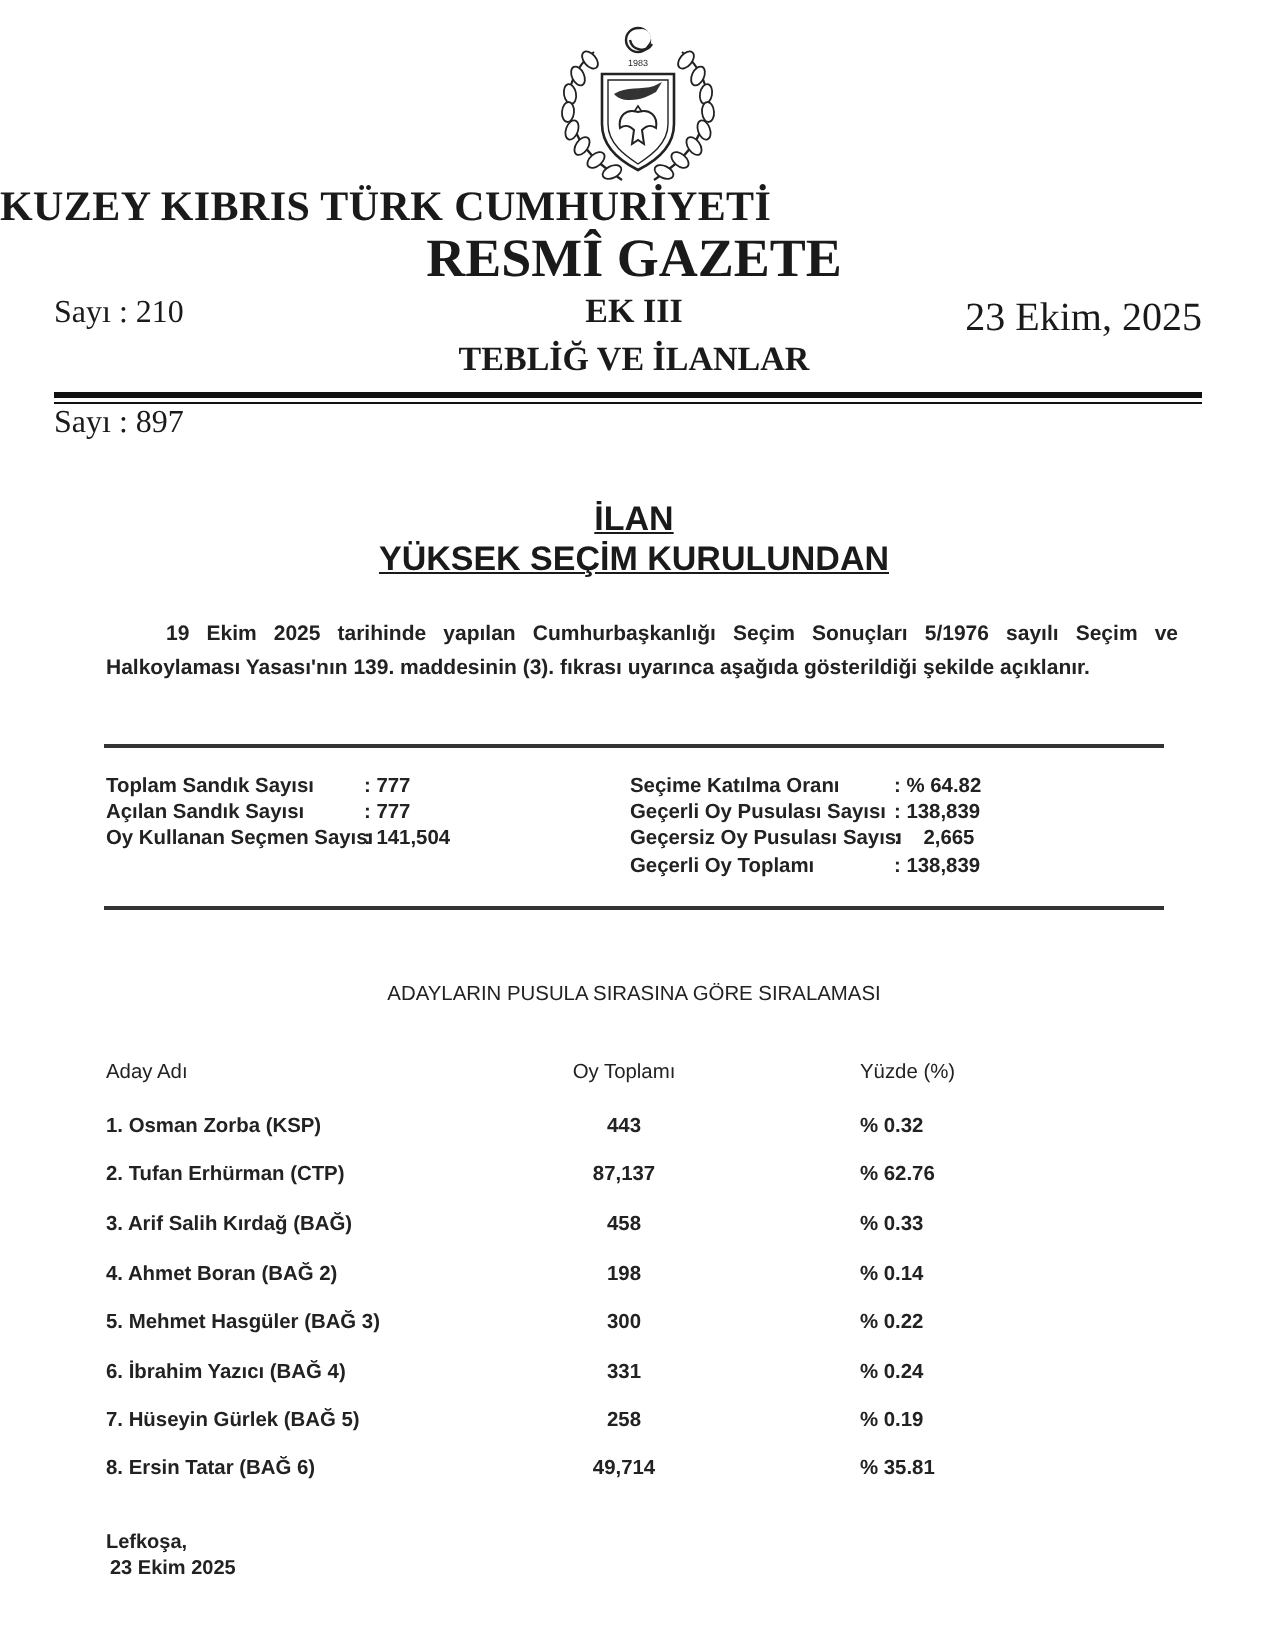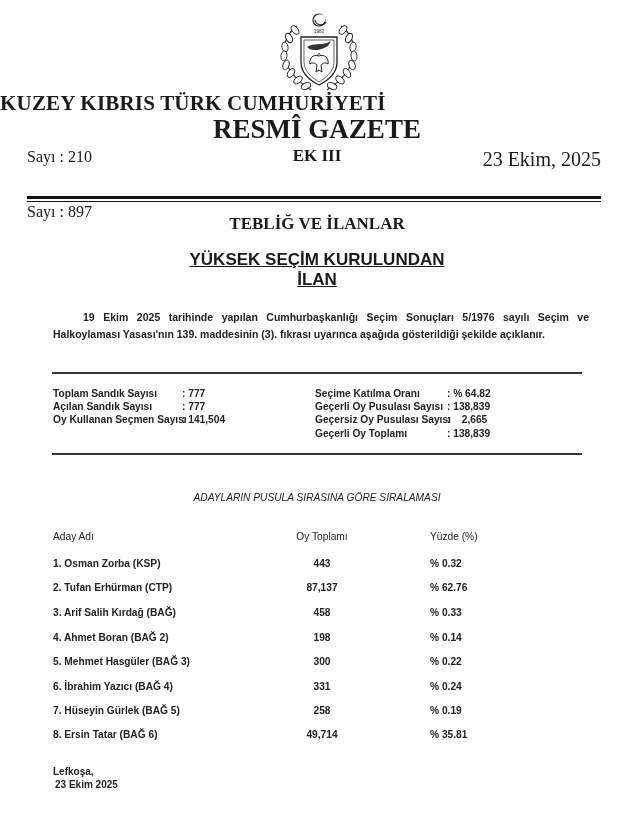--- a/index.html
+++ b/index.html
@@ -7,21 +7,21 @@
   body { position: relative; color: #1a1a1a; font-family: "Liberation Sans", sans-serif; }
 
   .emblem { position: absolute; left: 269px; top: 10px; width: 100px; height: 85px; }
 
   .serif { font-family: "Liberation Serif", "DejaVu Serif", serif; }
   .hdr-country { position: absolute; left: 0; width: 634px; top: 91px; font-size: 21px; font-weight: bold; letter-spacing: 0.2px; }
   .hdr-gazette { position: absolute; left: 0; width: 634px; top: 114px; text-align: center; font-size: 27px; font-weight: bold; }
   .hdr-left { position: absolute; left: 27px; top: 148px; font-size: 16px; }
   .hdr-center { position: absolute; left: 0; width: 634px; top: 146px; text-align: center; font-size: 17px; font-weight: bold; }
   .hdr-right { position: absolute; right: 33px; top: 148px; font-size: 20px; }
-  .hdr-section { position: absolute; left: 0; width: 634px; top: 170px; text-align: center; font-size: 17px; font-weight: bold; margin-top: 44px; }
+  .hdr-section { position: absolute; left: 0; width: 634px; top: 170px; text-align: center; font-size: 17px; font-weight: bold; }
   .rule-thick { position: absolute; left: 27px; width: 574px; top: 196px; height: 3px; background: #111; }
   .rule-thin { position: absolute; left: 27px; width: 574px; top: 201px; height: 1px; background: #111; }
   .hdr-issue { position: absolute; left: 27px; top: 203px; font-size: 16px; }
 
   .notice-title { position: absolute; left: 0; width: 634px; top: 250px; text-align: center; font-size: 17px; font-weight: bold; text-decoration: underline; line-height: 20px; }
 
   .intro { position: absolute; left: 53px; width: 536px; top: 309px; font-size: 10.5px; font-weight: bold; line-height: 17px; text-align: justify; color: #222; }
   .intro .indent { display: inline-block; width: 30px; }
 
   .box-rule { position: absolute; left: 52px; width: 530px; height: 2px; background: #333; }
@@ -29,25 +29,25 @@
   .box-rule.bottom { top: 453px; }
 
   .stats { position: absolute; top: 387px; font-size: 10.2px; font-weight: bold; line-height: 13.2px; color: #222; }
   .stats.left { left: 53px; }
   .stats.right { left: 315px; }
   .stat-row { display: flex; white-space: nowrap; }
   .stats.left .stat-label { width: 129px; }
   .stats.right .stat-label { width: 132px; }
   .stat-value { white-space: pre; }
 
-  .ranking-title { position: absolute; left: 0; width: 634px; top: 492px; text-align: center; font-size: 10.2px; color: #222; font-style: italic; }
+  .ranking-title { position: absolute; left: 0; width: 634px; top: 492px; text-align: center; font-size: 10.2px; color: #222; }
 
   .tbl-head { position: absolute; top: 531px; font-size: 10.2px; text-decoration: underline; color: #222; }
   .col-name { position: absolute; left: 53px; }
-  .col-votes { position: absolute; left: 242px; width: 160px; text-align: center; }
+  .col-votes { position: absolute; left: 232px; width: 160px; text-align: center; }
   .col-pct { position: absolute; left: 430px; width: 130px; text-align: left; }
 
   .tbl-row { position: absolute; left: 0; width: 634px; font-size: 10.2px; font-weight: bold; color: #222; height: 14px; }
 
   .sign { position: absolute; left: 53px; top: 765px; font-size: 10px; font-weight: bold; line-height: 13px; color: #222; }
   .sign .date { padding-left: 2px; }
 
   .page-ref { position: absolute; left: 0; width: 634px; top: 817px; text-align: center; font-size: 10px; color: #555; height: 6px; overflow: hidden; line-height: 12px; }
 </style>
 </head>
@@ -98,22 +98,22 @@
 <div class="hdr-gazette serif">RESMÎ GAZETE</div>
 <div class="hdr-left serif">Sayı : 210</div>
 <div class="hdr-center serif">EK III</div>
 <div class="hdr-right serif">23 Ekim, 2025</div>
 <div class="hdr-section serif">TEBLİĞ VE İLANLAR</div>
 <div class="rule-thick"></div>
 <div class="rule-thin"></div>
 <div class="hdr-issue serif">Sayı : 897</div>
 
 <div class="notice-title">
+  <div>İLAN</div>
   <div>YÜKSEK SEÇİM KURULUNDAN</div>
-  <div>İLAN</div>
 </div>
 
 <div class="intro"><span class="indent"></span><span>19 Ekim 2025 tarihinde yapılan Cumhurbaşkanlığı Seçim Sonuçları 5/1976 sayılı Seçim ve Halkoylaması Yasası'nın 139. maddesinin (3). fıkrası uyarınca aşağıda gösterildiği şekilde açıklanır.</span></div>
 
 <div class="box-rule top"></div>
 
 <div class="stats left">
   <div class="stat-row">
       <span class="stat-label">Toplam Sandık Sayısı</span>
       <span class="stat-value">: 777</span>

